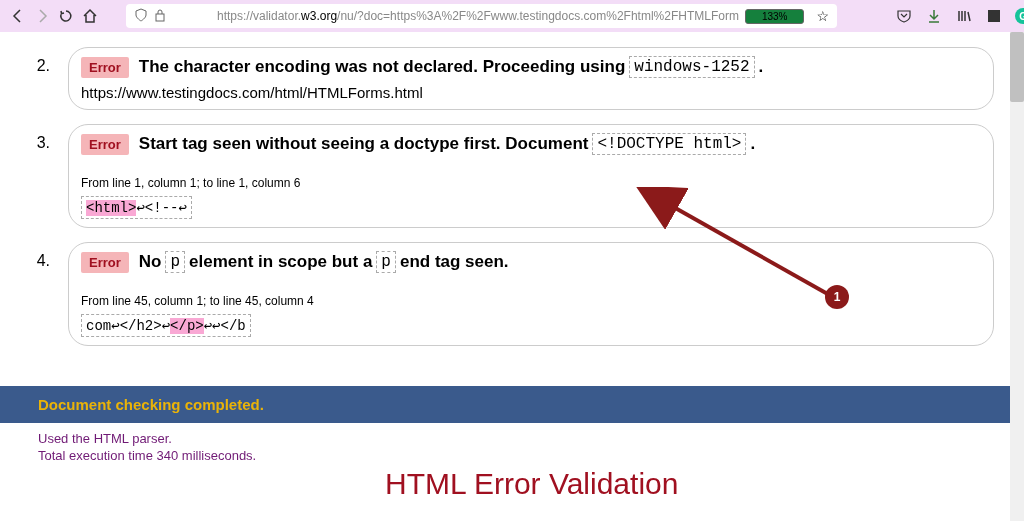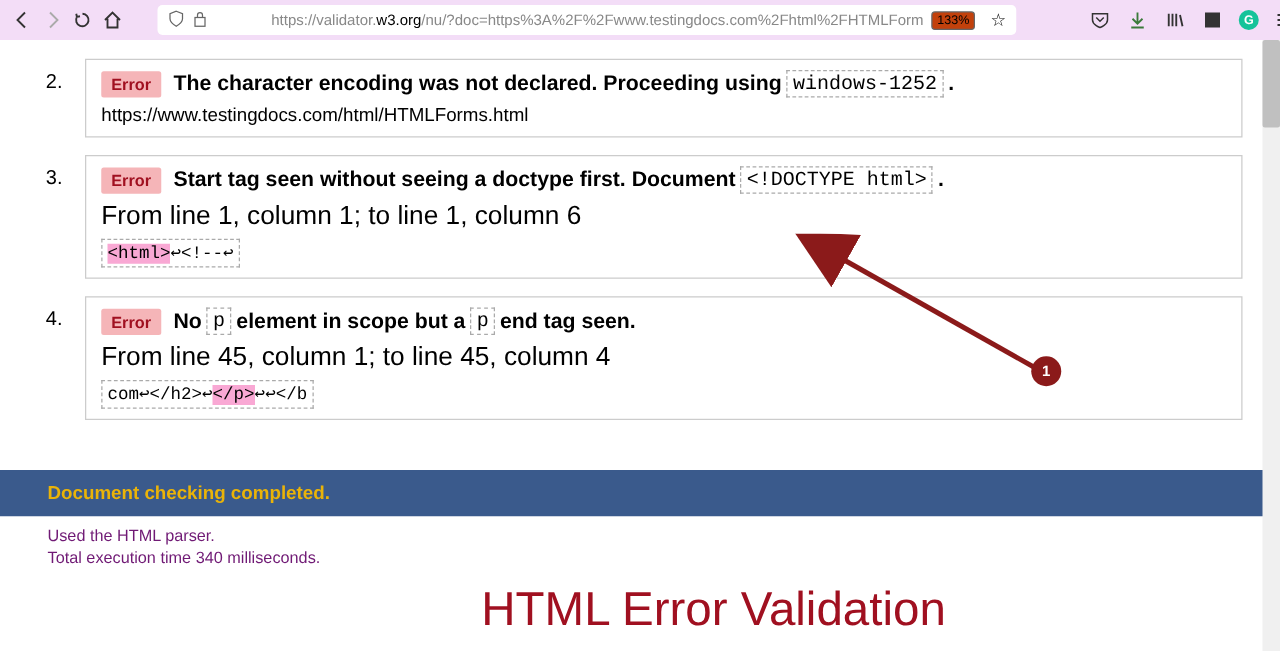--- a/index.html
+++ b/index.html
@@ -3,50 +3,50 @@
   <meta charset="utf-8">
   <style>
     * { box-sizing: border-box; margin: 0; padding: 0; }
     body { font-family: Arial, sans-serif; font-size: 14px; width: 1024px; height: 521px; overflow: hidden; background: #fff; }
     
     .browser-chrome { background: #f3ddf7; height: 32px; display: flex; align-items: center; padding: 0 10px; gap: 8px; }
     .nav-btn { width: 20px; height: 20px; display: flex; align-items: center; justify-content: center; color: #5a5a5a; cursor: pointer; }
     .url-area { flex: 1; background: #fff; border-radius: 4px; height: 24px; display: flex; align-items: center; padding: 0 8px; gap: 6px; margin: 0 50px 0 20px; }
     .url-text { font-size: 12px; color: #888; white-space: nowrap; overflow: hidden; flex: 1; padding-left: 45px; }
     .url-text .dark { color: #000; }
-    .zoom-badge { background: #c2410c; border: 1px solid #666; border-radius: 3px; padding: 1px 4px; font-size: 10px; }
+    .zoom-badge { background: #15803d; border: 1px solid #666; border-radius: 3px; padding: 1px 16px; font-size: 10px; }
     .toolbar-right { display: flex; gap: 12px; align-items: center; }
     .toolbar-icon { width: 18px; height: 18px; display: flex; align-items: center; justify-content: center; color: #333; cursor: pointer; }
     .grammarly { width: 16px; height: 16px; background: #15c39a; border-radius: 50%; display: flex; align-items: center; justify-content: center; color: #fff; font-size: 10px; font-weight: bold; }
     
     .content { padding: 0 30px; position: relative; height: 489px; overflow: hidden; }
     .scrollbar-track { position: absolute; right: 0; top: 0; width: 14px; height: 100%; background: #f0f0f0; }
     .scrollbar-thumb { position: absolute; right: 0; top: 0; width: 14px; height: 70px; background: #c0c0c0; border-radius: 2px; }
     
     .error-list { list-style: none; padding: 15px 0 0 0; }
     .error-item { margin-bottom: 14px; display: flex; gap: 18px; align-items: flex-start; }
     .error-num { width: 20px; text-align: right; font-size: 16px; padding-top: 10px; }
-    .error-card { flex: 1; border: 1px solid #ccc; border-radius: 0; padding: 8px 12px; background: #fff; }
+    .error-card { flex: 1; border: 1px solid #ccc; border-radius: 20px; padding: 8px 12px; background: #fff; }
     .error-header { display: flex; align-items: center; gap: 10px; flex-wrap: wrap; }
     .error-badge { background: #f5b5b8; color: #a01020; padding: 3px 8px; font-weight: bold; font-size: 13px; border-radius: 2px; }
     .error-msg { font-size: 17px; font-weight: bold; display: inline-flex; align-items: center; gap: 4px; flex-wrap: wrap; }
     .code-inline { font-family: 'Courier New', monospace; font-weight: normal; border: 1px dashed #aaa; padding: 1px 4px; font-size: 16px; }
     .error-sub { font-size: 15px; color: #000; margin-top: 6px; }
-    .error-location { font-size: 21px; color: #000; margin-top: 6px; }
+    .error-location { font-size: 12px; color: #000; margin-top: 21px; }
     .code-snippet { margin-top: 6px; display: flex; gap: 0; }
     .code-box { font-family: 'Courier New', monospace; border: 1px dashed #aaa; padding: 2px 4px; font-size: 14px; display: inline-flex; align-items: center; }
     .hl-yellow { background: #f9a8d4; }
     
     .status-bar { background: #3a5a8c; color: #eab308; padding: 10px 14px; font-size: 15px; font-weight: bold; margin: 40px -30px 0 -30px; padding-left: 38px; }
     .footer-info { font-size: 13px; color: #701a75; padding: 6px 0 0 8px; }
     .footer-info p { margin: 2px 0; }
     
     .annotation-arrow { position: absolute; top: 155px; left: 575px; pointer-events: none; }
     .annotation-badge { position: absolute; top: 253px; left: 825px; width: 24px; height: 24px; background: #8b1a1a; border-radius: 50%; color: #fff; display: flex; align-items: center; justify-content: center; font-size: 12px; font-weight: bold; }
-    .annotation-title { position: absolute; top: 435px; left: 385px; color: #a01020; font-size: 38px; }
+    .annotation-title { position: absolute; top: 435px; left: 385px; color: #a01020; font-size: 30px; }
   </style>
 </head>
 <body>
 
 <div class="browser-chrome">
   <div class="nav-btn">
       <svg width="16" height="16" viewBox="0 0 16 16">
         <path d="M10 2 L4 8 L10 14" stroke="#333" stroke-width="1.5" fill="none"></path>
       </svg>
     </div>

